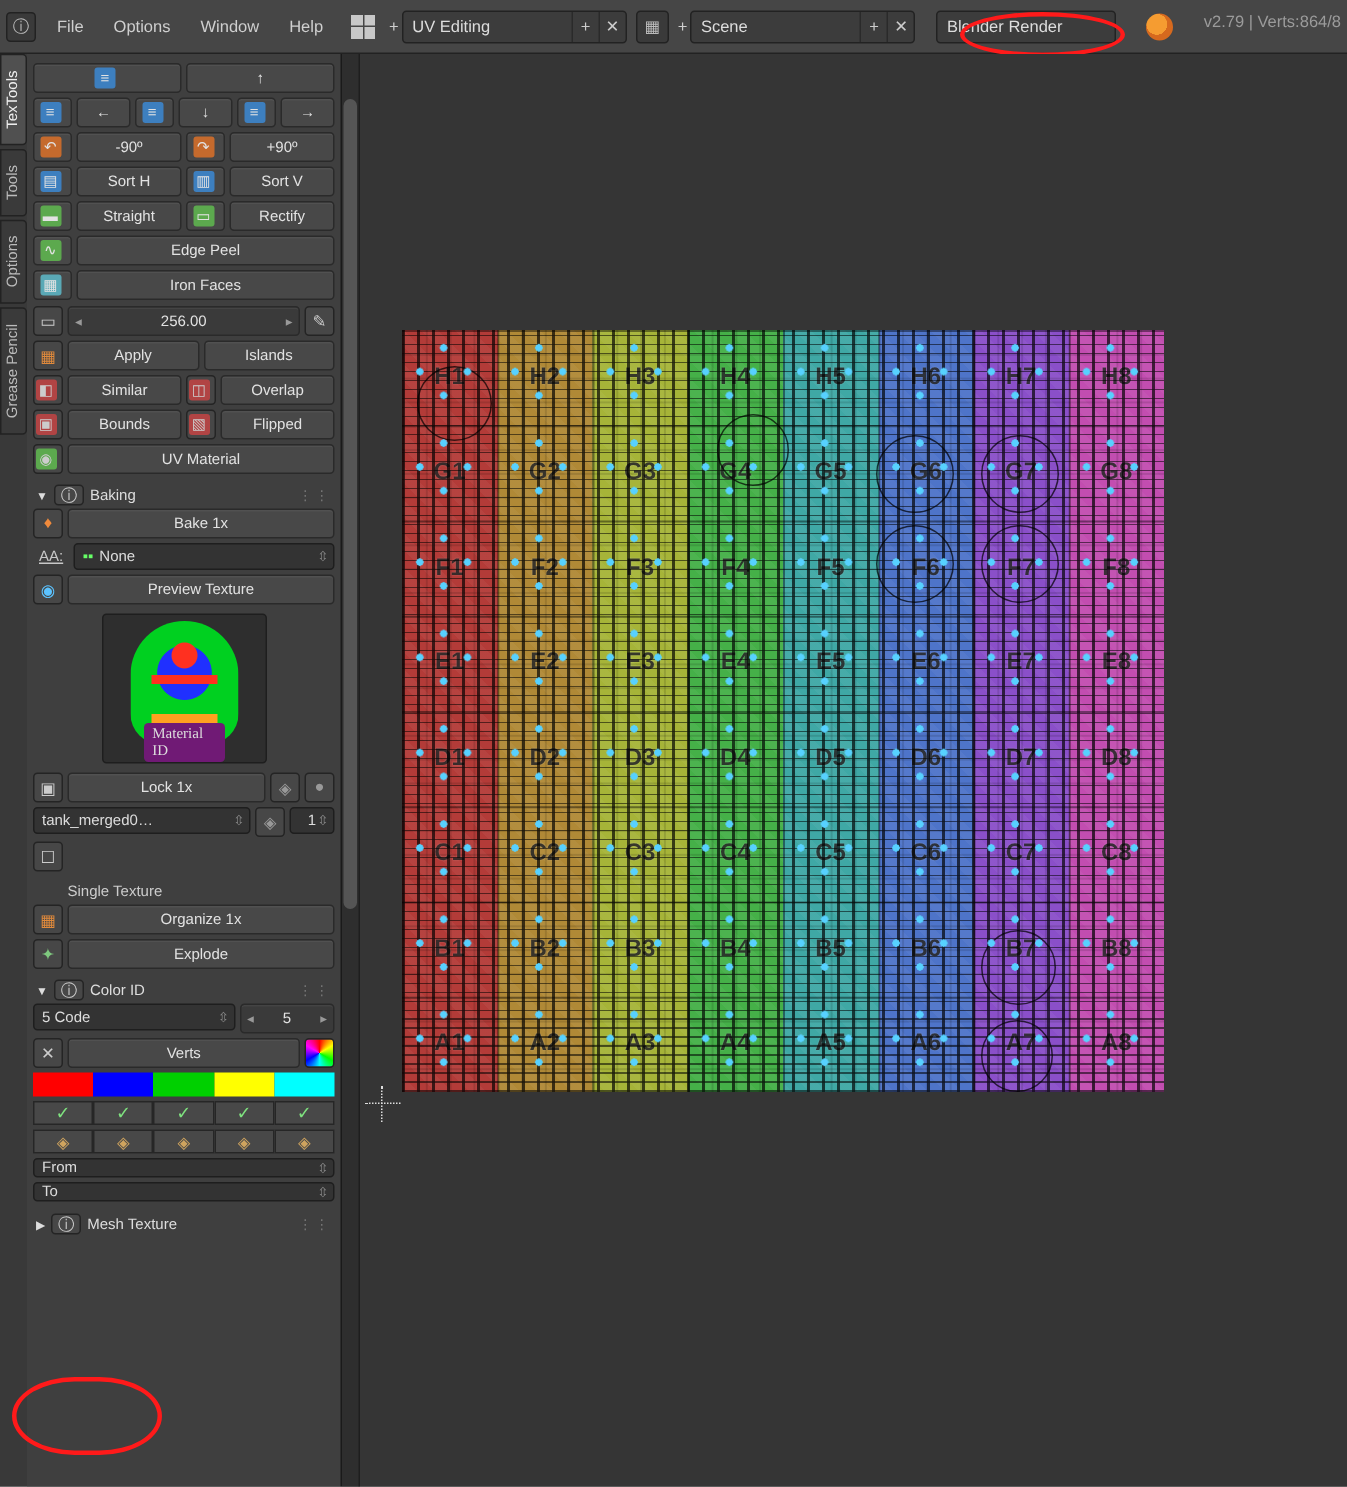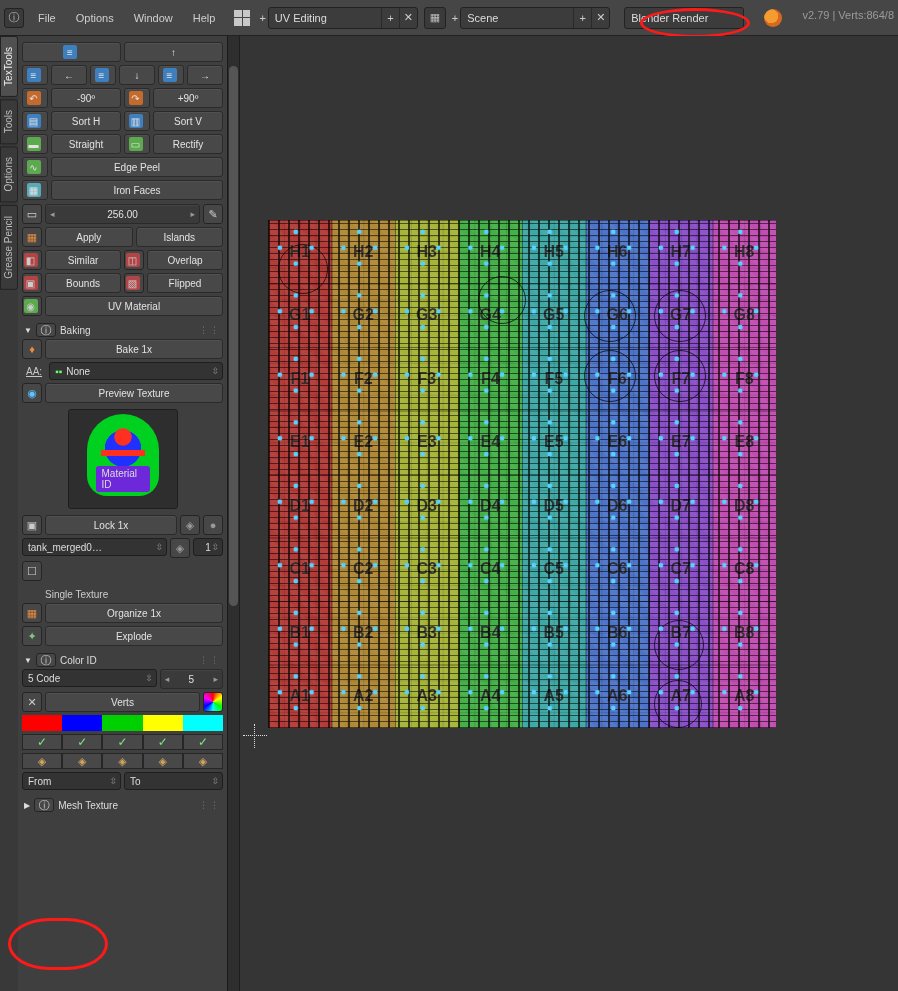--- a/index.html
+++ b/index.html
@@ -44,21 +44,21 @@
 
   .preview-box{margin:6px auto 6px auto; width:110px; height:100px; background:#2e2e2e; border:1px solid #1e1e1e; border-radius:3px; position:relative; display:flex; align-items:flex-start; justify-content:center; padding-top:4px;}
   .matball{ width:72px; height:82px; background:
     radial-gradient(circle at 50% 28%, #ff3020 0 12%, transparent 13%),
     radial-gradient(circle at 50% 42%, #2030ff 0 30%, transparent 31%),
     linear-gradient(#00d020 0 0);
     border-radius:36px 36px 20px 20px; position:relative;
   }
   .matball::before{content:""; position:absolute; left:14px; top:36px; width:44px; height:6px; background:#ff3020;}
   .matball::after{content:""; position:absolute; left:14px; bottom:14px; width:44px; height:6px; background:#ffa020;}
-  .preview-label{position:absolute; bottom:16px; left:50%; transform:translateX(-50%); background:#6d28d9; color:#ddd; font-size:10px; padding:2px 6px; border-radius:3px;}
+  .preview-label{position:absolute; bottom:0; left:50%; transform:translateX(-50%); background:#701a75; color:#ddd; font-size:10px; padding:2px 6px; border-radius:3px;font-family:Liberation Serif, serif;}
 
   
   .sqbtn{flex:0 0 20px;height:20px;background:#474747;border:1px solid #242424;border-radius:3px;display:flex;align-items:center;justify-content:center;color:#ccc;font-size:11px;}
 
   
   .swatch-row{display:flex;gap:0;margin-bottom:3px;}
   .swatch{flex:1;height:16px;}
   .checkmark{flex:1;height:16px;background:#484848;border:1px solid #262626;display:flex;align-items:center;justify-content:center;color:#7fe27f;font-size:12px;}
   .cubebtn{flex:1;height:16px;background:#484848;border:1px solid #262626;display:flex;align-items:center;justify-content:center;color:#d0a45e;font-size:11px;}
 
@@ -381,21 +381,21 @@
     <div class="checkmark">✓</div>
   </div>
   <div class="swatch-row">
     <div class="cubebtn">◈</div>
     <div class="cubebtn">◈</div>
     <div class="cubebtn">◈</div>
     <div class="cubebtn">◈</div>
     <div class="cubebtn">◈</div>
   </div>
 
-  <div class="row" style="margin-top:3px;">
+  <div class="row" style="margin-top:3px;flex-direction:column;">
     <div class="ddshort">
         <span>From</span>
       </div>
     <div class="ddshort">
         <span>To</span>
       </div>
   </div>
 
   <div class="section-head" style="margin-top:4px;">
       <span class="tri">▶</span>

